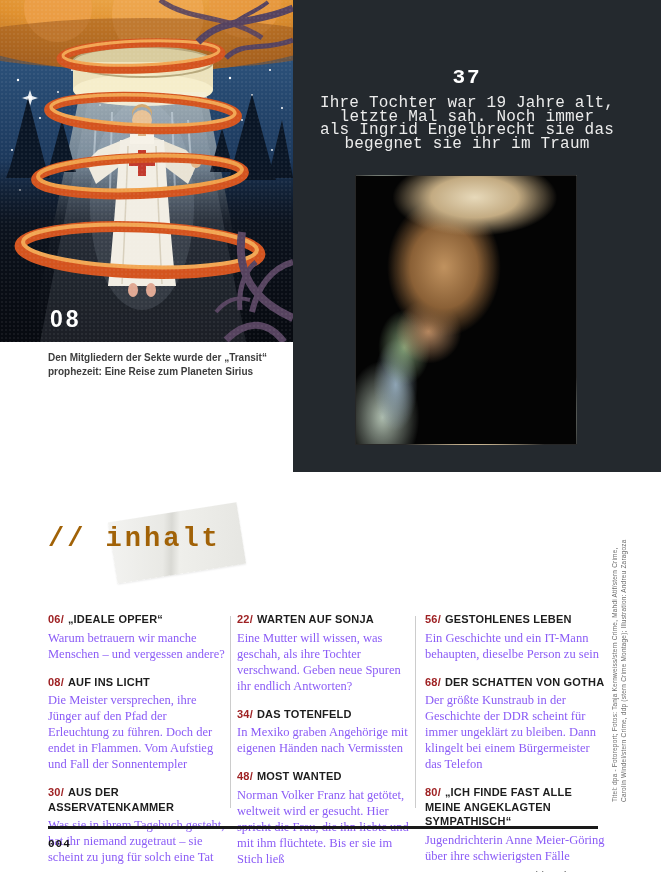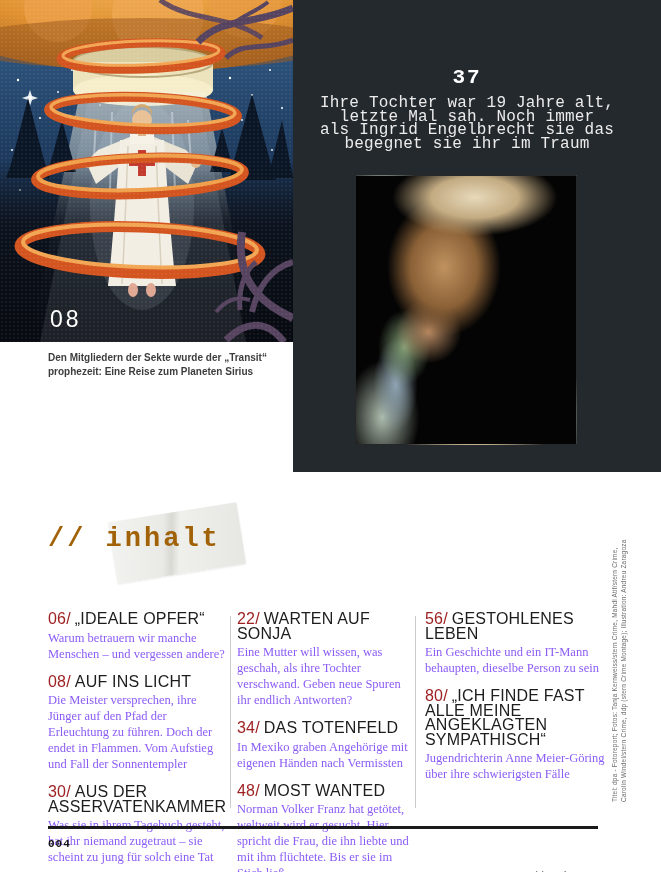--- a/index.html
+++ b/index.html
@@ -6,21 +6,21 @@
   .page{position:relative;width:661px;height:872px;background:#ffffff;overflow:hidden;
         font-family:"Liberation Sans",sans-serif;}
 
   
   .illustration{position:absolute;left:0;top:0;width:293px;height:342px;overflow:hidden;background:#0c1420;}
   .illustration svg{display:block;}
   .halftone{position:absolute;inset:0;pointer-events:none;opacity:.35;
             background-image:radial-gradient(rgba(255,255,255,.18) .7px,transparent .8px);
             background-size:4px 4px;}
   .illu-num{position:absolute;left:50px;top:306px;color:#ffffff;font-size:23px;letter-spacing:3px;
-            font-weight:400;z-index:3;}
+            font-weight:700;z-index:3;}
   .illu-caption{position:absolute;left:48px;top:351px;width:235px;font-weight:700;font-size:10px;
                 line-height:14px;color:#3d3d3d;}
 
   
   .panel{position:absolute;left:293px;top:0;width:368px;height:472px;background:#24292e;}
   .panel-num{position:absolute;left:0;top:66px;width:348px;text-align:center;color:#ffffff;
              font-family:"Liberation Mono","DejaVu Sans Mono",monospace;font-weight:700;font-size:21px;letter-spacing:2px;}
   .panel-teaser{position:absolute;left:0;top:97px;width:348px;text-align:center;color:#ececec;
                 font-family:"Liberation Mono","DejaVu Sans Mono",monospace;font-size:16px;line-height:13.5px;letter-spacing:.2px;}
   .photo{position:absolute;left:62px;top:175px;width:220px;height:268px;border:1px solid rgba(255,255,255,.14);
@@ -44,21 +44,21 @@
 
   
   .col{position:absolute;top:612px;}
   .col1{left:48px;width:182px;}
   .col2{left:237px;width:177px;}
   .col3{left:425px;width:180px;}
   .divider{position:absolute;top:616px;height:192px;width:1px;background:#cccccc;}
   .div1{left:230px;}
   .div2{left:415px;}
   .entry{margin:0 0 13px 0;}
-  .entry-head{font-weight:400;font-size:16px;line-height:14.5px;letter-spacing:.2px;color:#1d1d1d;}
+  .entry-head{font-weight:700;font-size:11px;line-height:14.5px;letter-spacing:.2px;color:#1d1d1d;}
   .entry-num{color:#9e2123;padding-right:4px;}
   .entry-body{margin:3px 0 0 0;font-family:"Liberation Serif","DejaVu Serif",serif;
               font-size:12.5px;line-height:16px;color:#8b5cf6;}
 
   
   .credits{position:absolute;left:611px;top:802px;transform:rotate(-90deg);transform-origin:0 0;
            white-space:nowrap;font-size:6.5px;line-height:8.5px;color:#6b6b6b;letter-spacing:.2px;}
 
   
   .rule{position:absolute;left:48px;top:826px;width:550px;height:3px;background:#1a1a1a;}
@@ -250,20 +250,24 @@
       <p class="entry-body">Norman Volker Franz hat getötet, weltweit wird er gesucht. Hier spricht die Frau, die ihn liebte und mit ihm flüchtete. Bis er sie im Stich ließ</p>
     </div>
   </div>
 
   <div class="col col3">
     <div class="entry">
       <div class="entry-head"><span class="entry-num">56/</span><span class="entry-title">GESTOHLENES LEBEN</span></div>
       <p class="entry-body">Ein Geschichte und ein IT-Mann behaupten, dieselbe Person zu sein</p>
     </div>
     <div class="entry">
+      <div class="entry-head"><span class="entry-num">68/</span><span class="entry-title">DER SCHATTEN VON GOTHA</span></div>
+      <p class="entry-body">Der größte Kunstraub in der Geschichte der DDR scheint für immer ungeklärt zu bleiben. Dann klingelt bei einem Bürgermeister das Telefon</p>
+    </div>
+    <div class="entry">
       <div class="entry-head"><span class="entry-num">80/</span><span class="entry-title">„ICH FINDE FAST ALLE MEINE ANGEKLAGTEN SYMPATHISCH“</span></div>
       <p class="entry-body">Jugendrichterin Anne Meier-Göring über ihre schwierigsten Fälle</p>
     </div>
   </div>
 
   <div class="divider div1"></div>
   <div class="divider div2"></div>
 
   <div class="credits">
     <div>Titel: dpa - Fotoreport; Fotos: Tanja Kernweiss/stern Crime, Mahdi Atif/stern Crime,</div>

